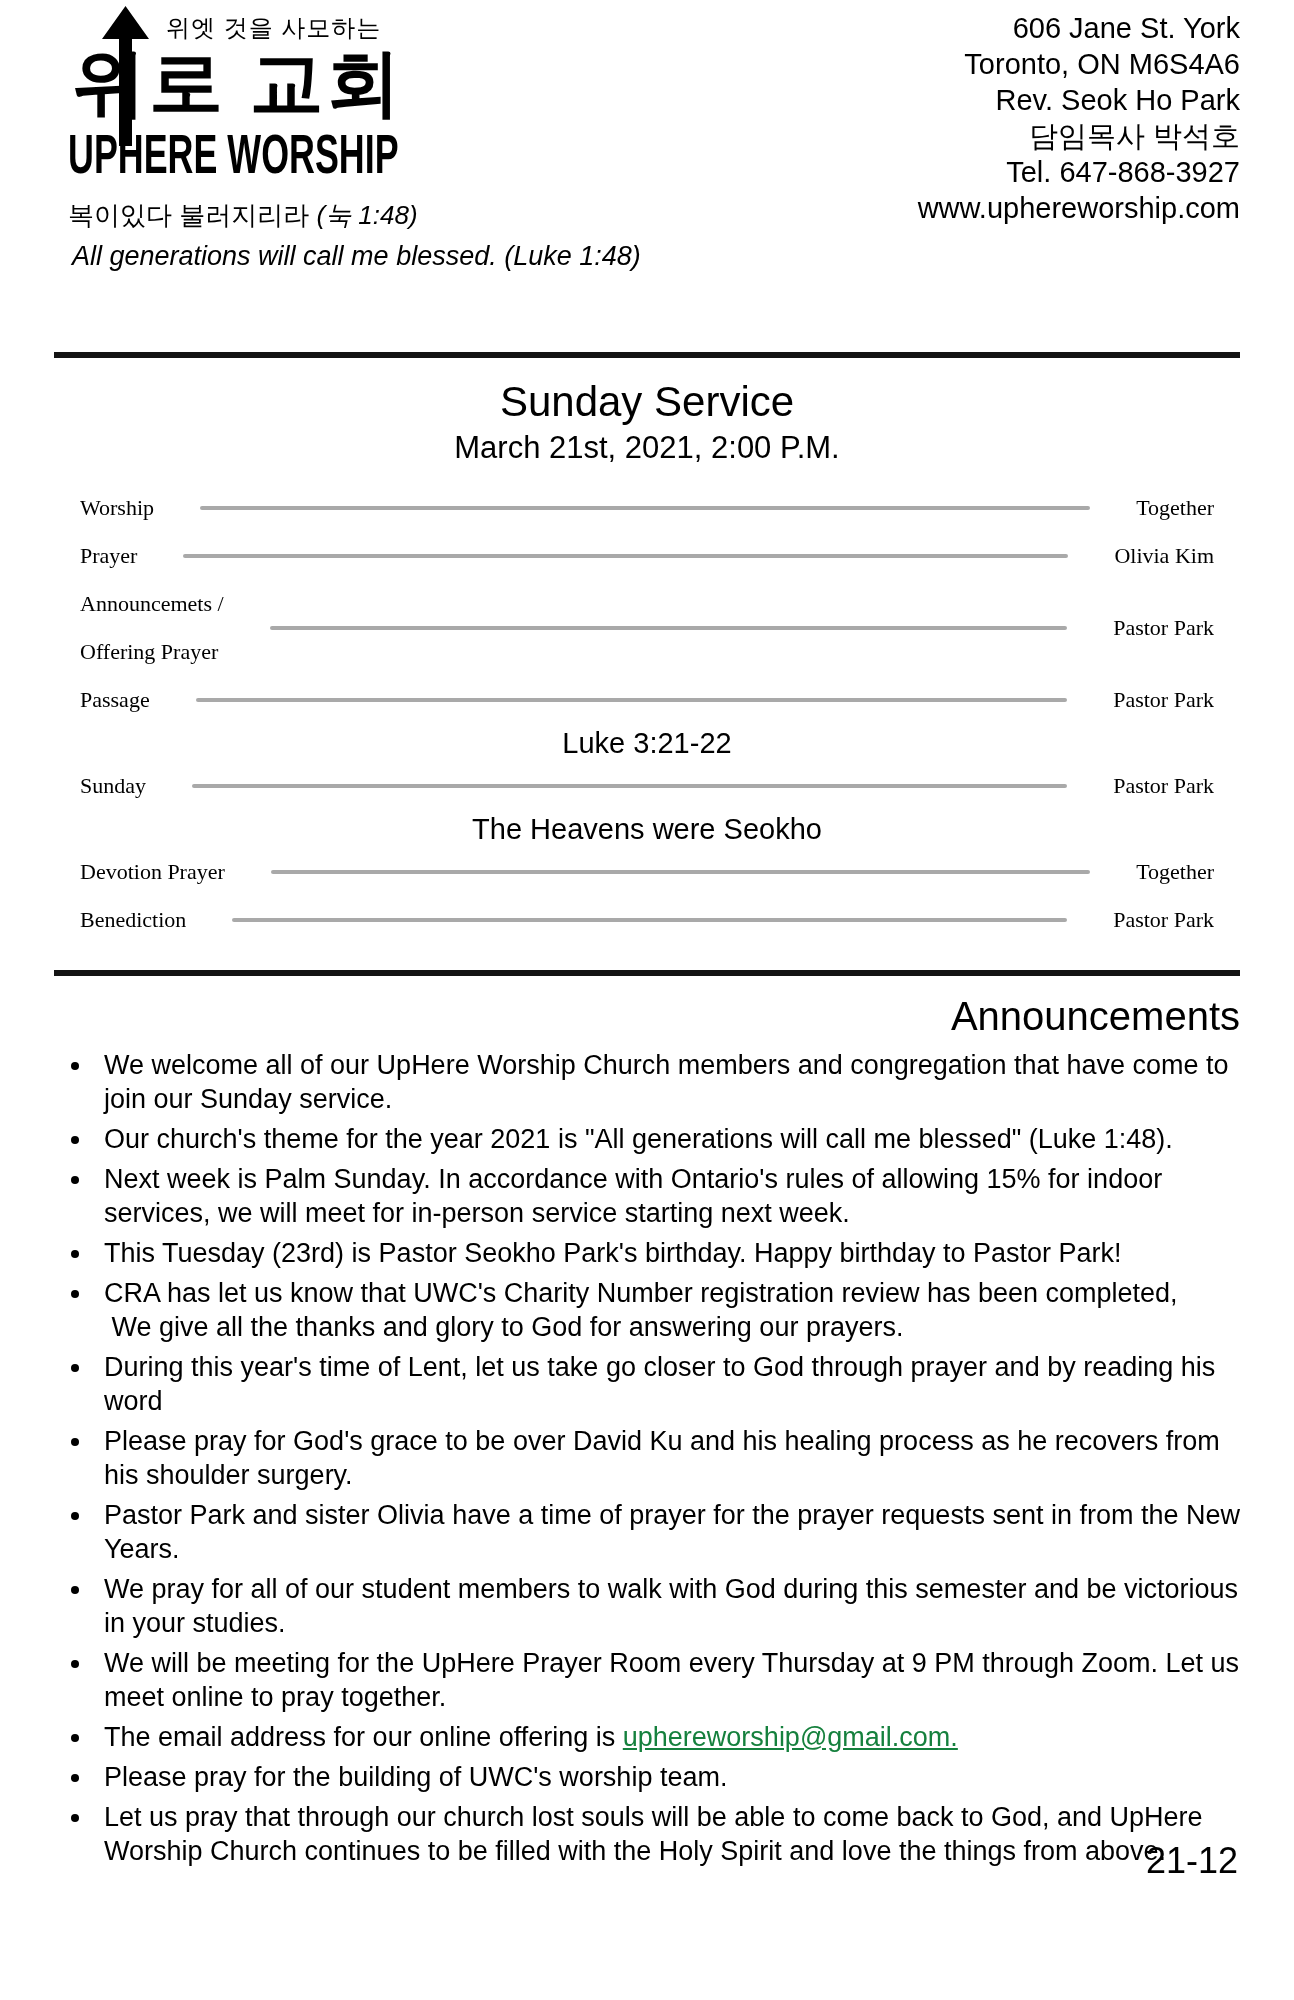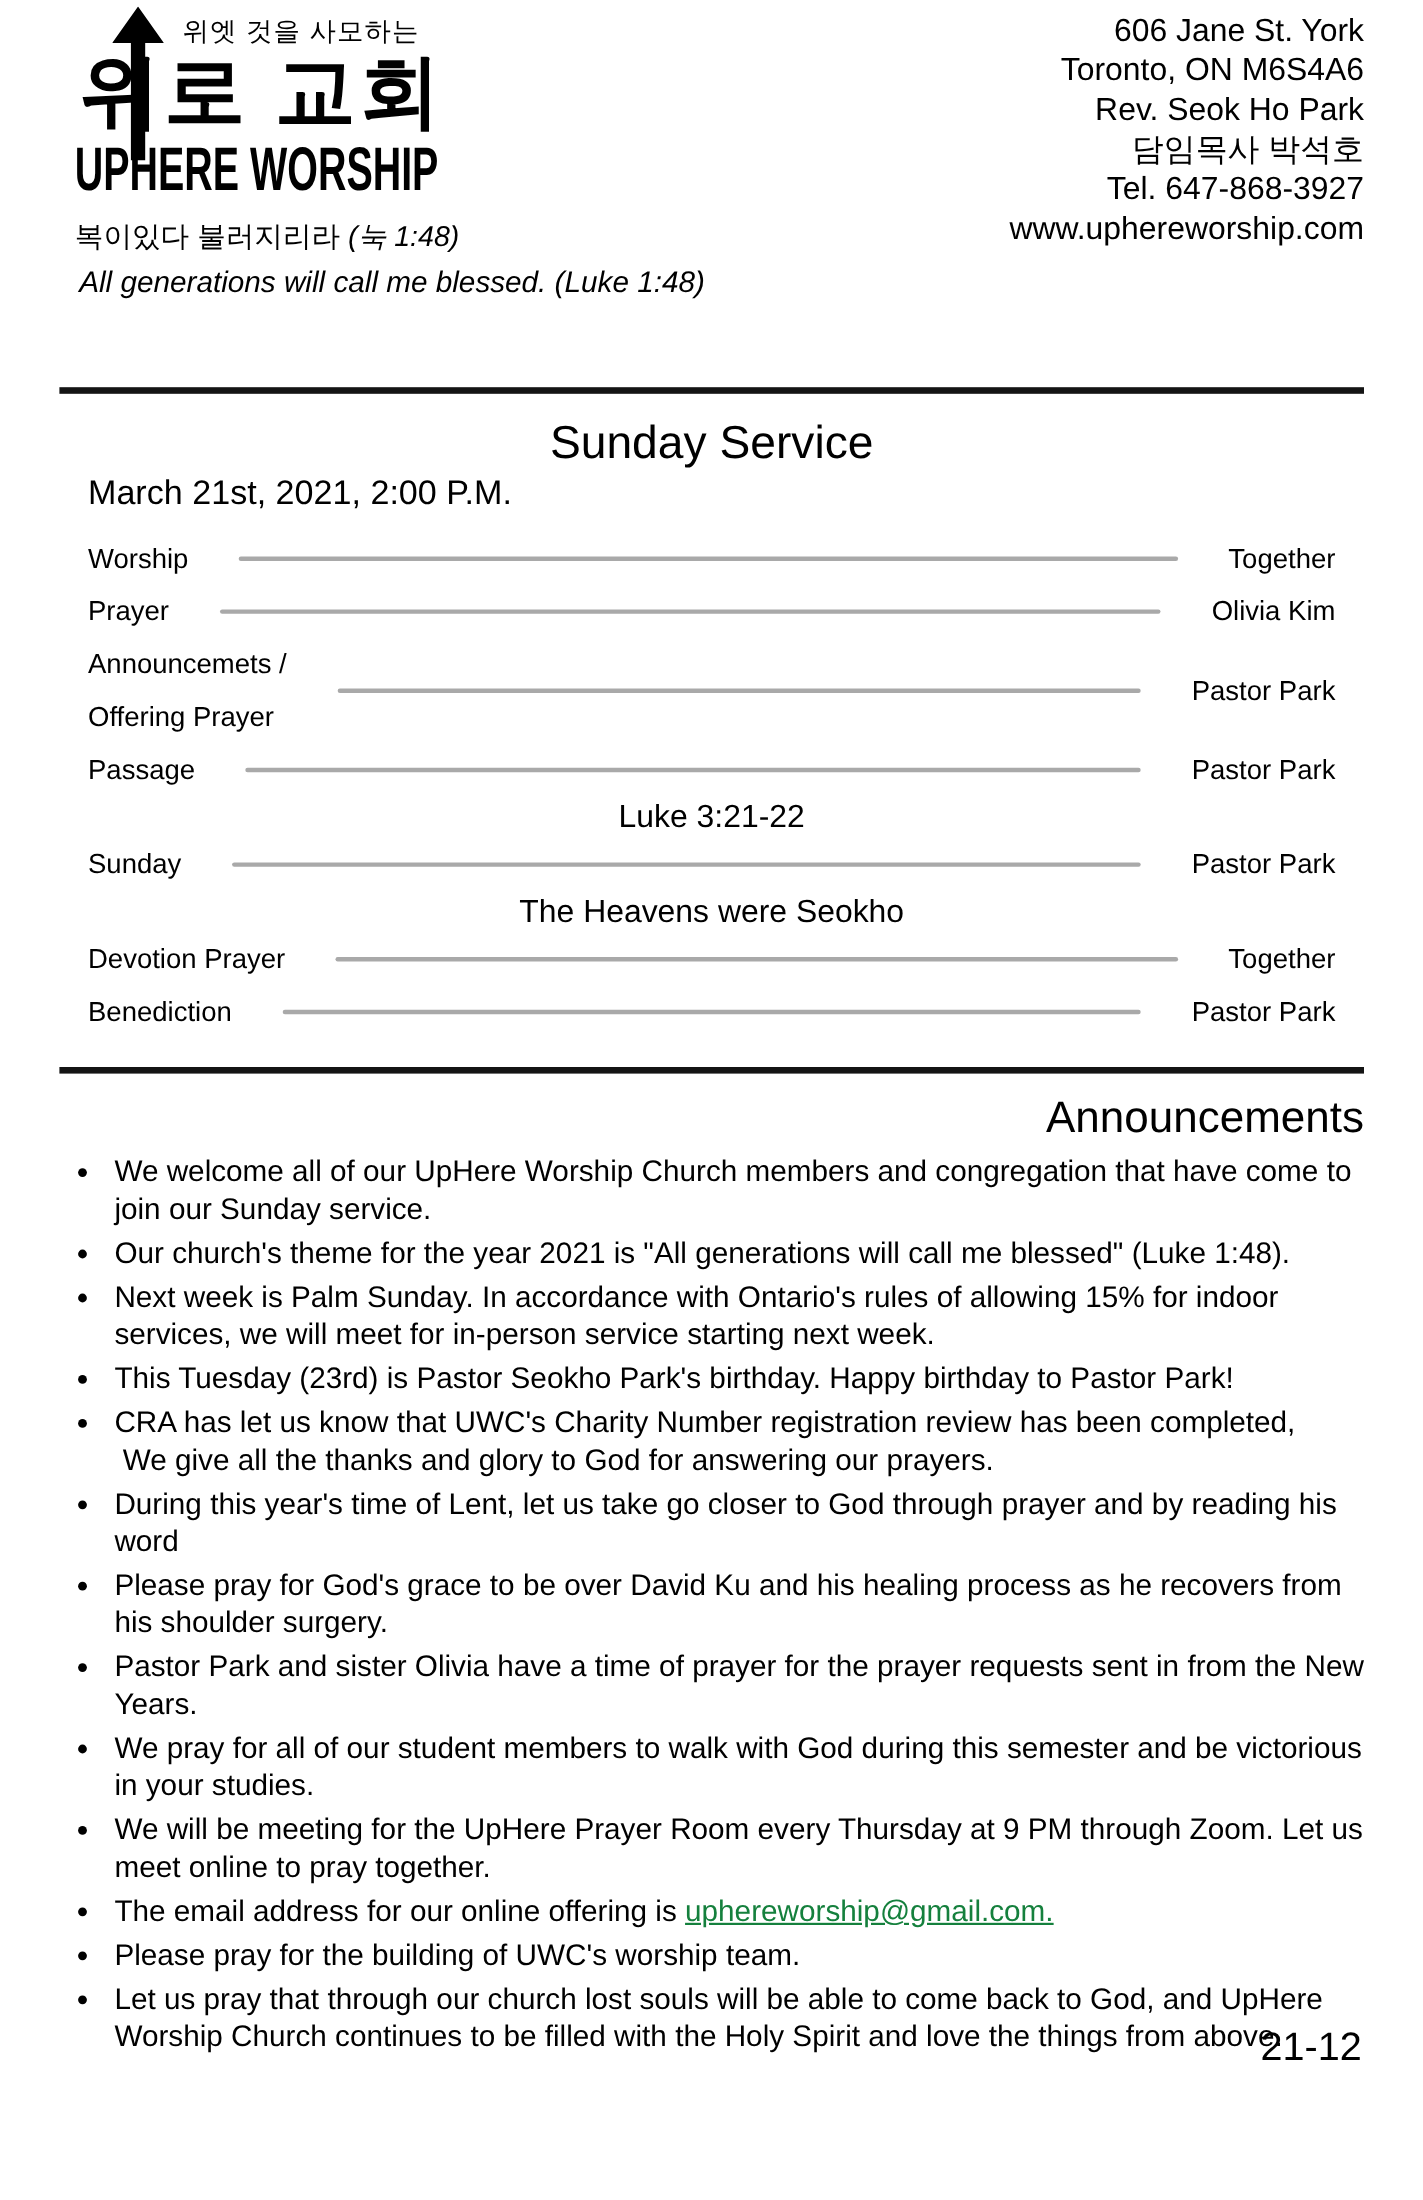--- a/index.html
+++ b/index.html
@@ -53,23 +53,23 @@
     font-size: 29px;
     line-height: 36px;
     padding-top: 10px;
   }
 
   .rule { height: 6px; background: #141414; }
 
   
   .service-section { padding: 0 26px; }
   .service-title { font-size: 42px; font-weight: normal; text-align: center; margin-top: 22px; line-height: 44px; }
-  .service-date { font-size: 31px; margin-top: 4px; line-height: 40px; }
+  .service-date { font-size: 31px; text-align: center; margin-top: 4px; line-height: 40px; }
   .service-rows { margin-top: 16px; }
-  .service-row { display: flex; align-items: center; font-size: 25px; line-height: 48px; }
+  .service-row { display: flex; align-items: center; font-size: 22px; line-height: 48px; font-family: Liberation Serif, serif; }
   .row-label { white-space: pre-line; }
   .row-line { flex: 1; height: 4px; background: #a9a9a9; margin: 0 46px; border-radius: 2px; }
   .row-name { text-align: right; white-space: nowrap; }
   .row-note { text-align: center; font-size: 29px; line-height: 38px; }
   .rule2 { margin-top: 26px; }
 
   
   .ann-title { font-size: 40px; font-weight: normal; text-align: right; margin-top: 18px; line-height: 44px; }
   .ann-list { margin: 10px 0 0; padding-left: 40px; }
   .ann-item { font-size: 27px; line-height: 34px; padding-left: 10px; margin-bottom: 6px; }

